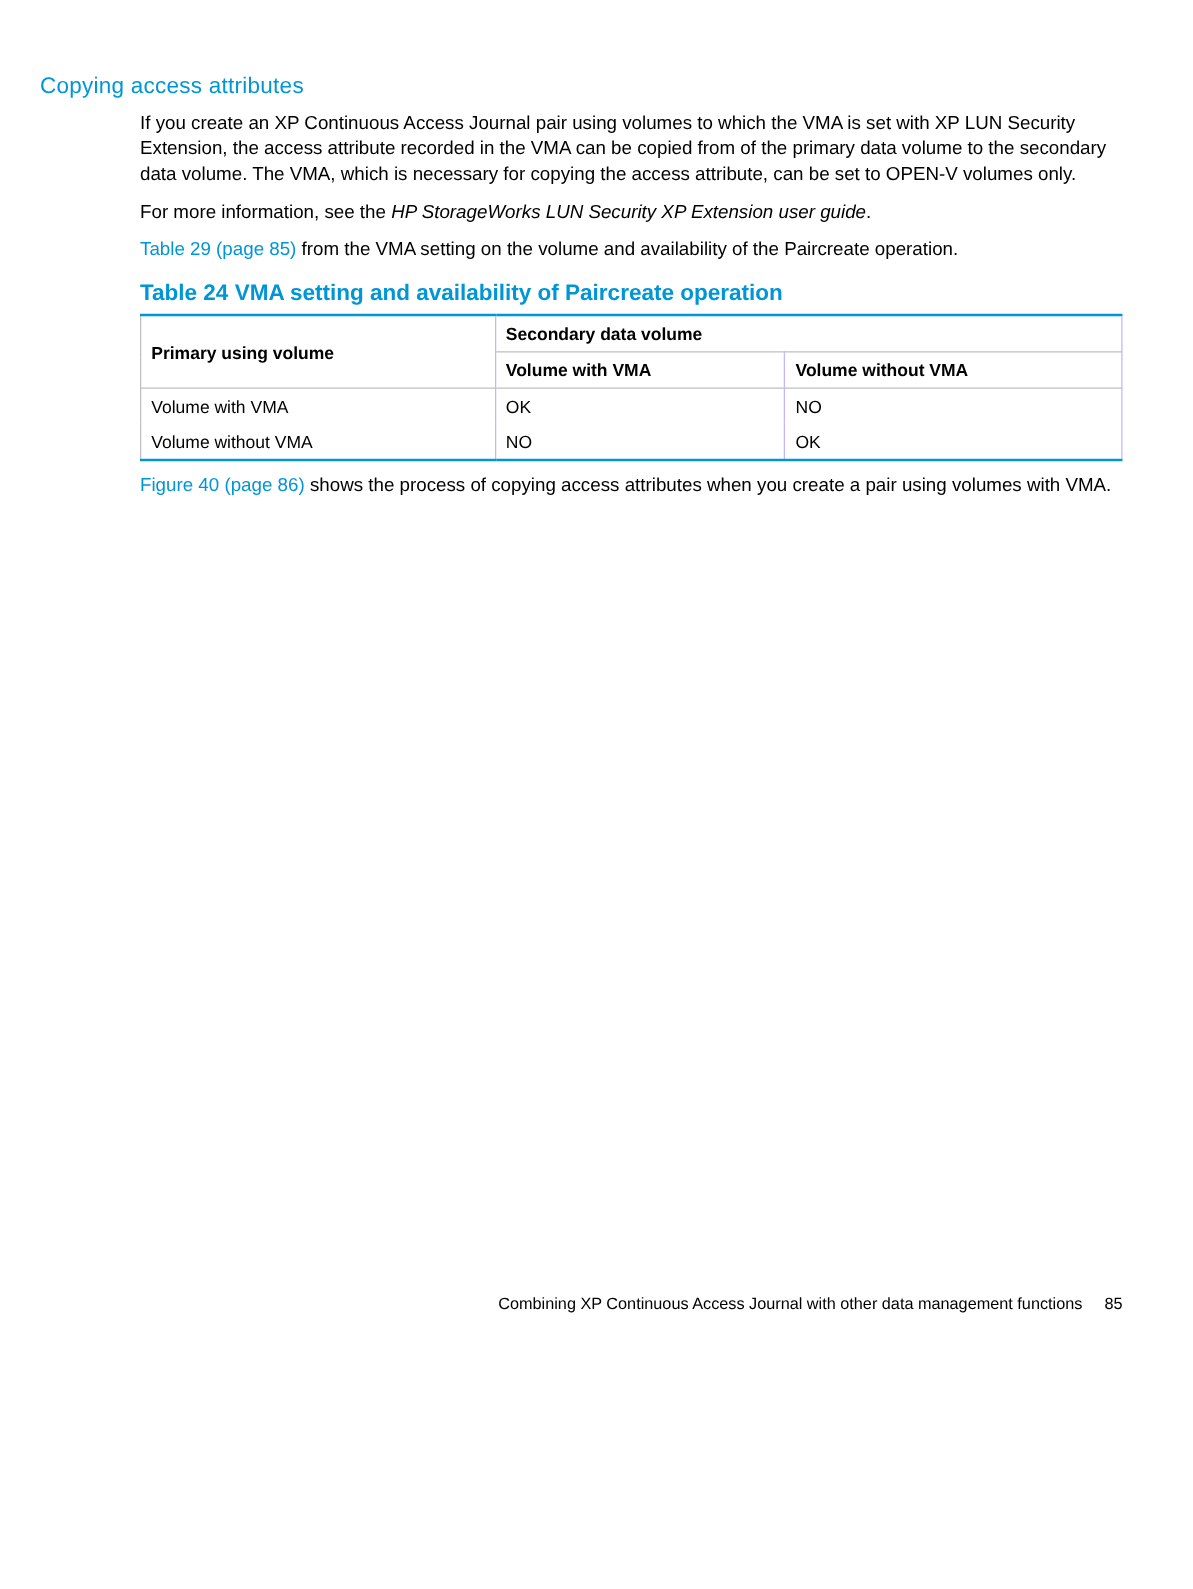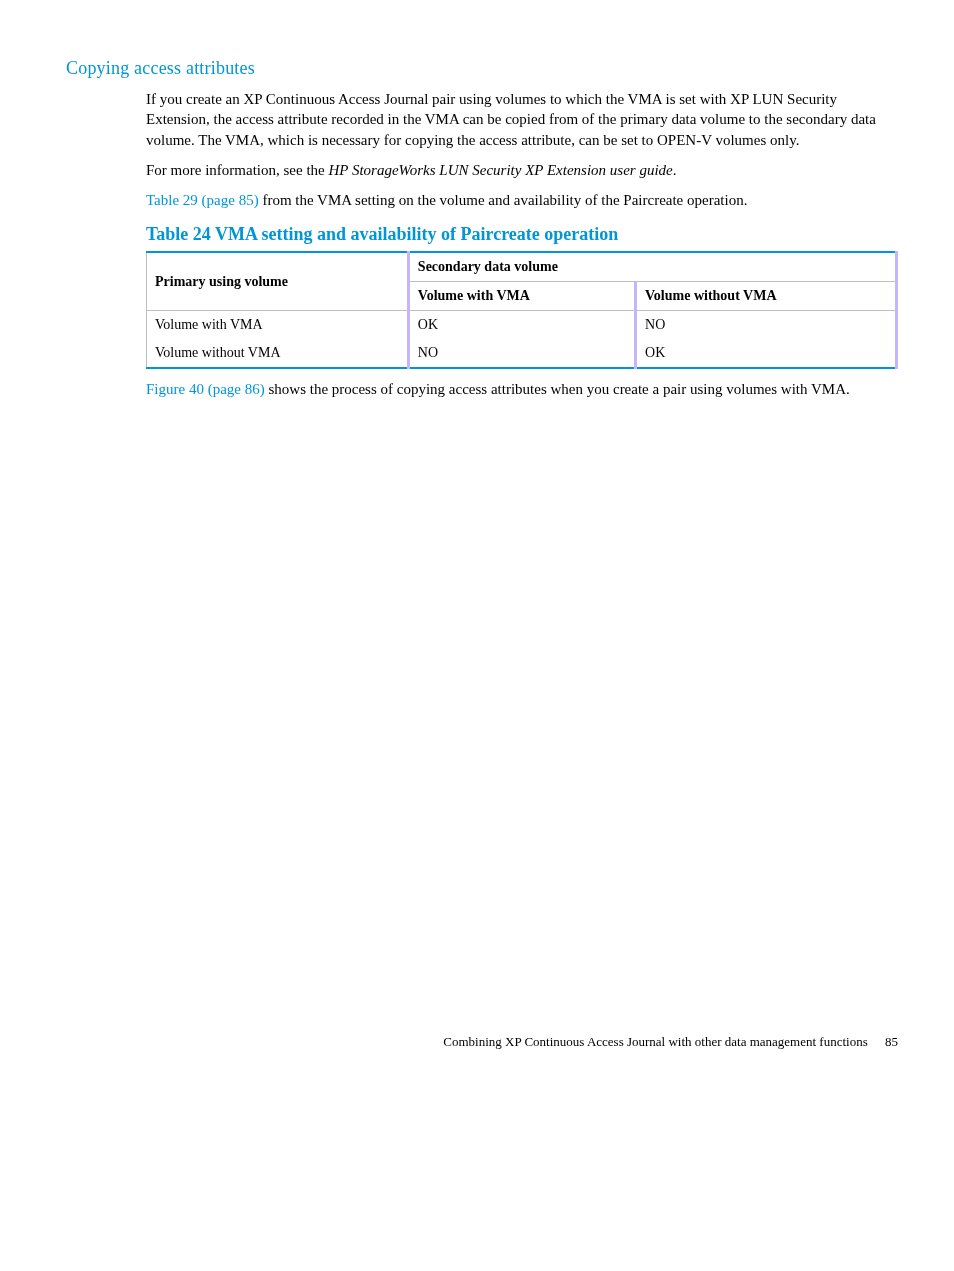--- a/index.html
+++ b/index.html
@@ -8,22 +8,21 @@
     color: #000;
     margin: 0;
     padding: 0;
     background: #fff;
   }
   .page {
     width: 954px;
     height: 1090px;
     position: relative;
     box-sizing: border-box;
-    padding: 58px 56px 0 66px;
-    font-family: Liberation Serif, serif;
+    padding: 58px 56px 0 32px;
   }
   h2.section-heading {
     font-size: 18px;
     font-weight: 400;
     color: #0096d6;
     margin: 0 0 10px 0;
     letter-spacing: 0.2px;
   }
   .body-block {
     margin-left: 80px;
@@ -47,21 +46,21 @@
   }
   table.vma {
     border-collapse: collapse;
     width: 100%;
     font-size: 14px;
   }
   table.vma th, table.vma td {
     text-align: left;
     padding: 6px 8px;
     border-left: 1px solid #bfbfbf;
-    border-right: 3px solid #c4b5fd;
+    border-right: 1px solid #c4b5fd;
     font-weight: 400;
   }
   table.vma th {
     font-weight: 700;
   }
   table.vma .top-row th {
     border-top: 2px solid #0096d6;
     border-bottom: 1px solid #bfbfbf;
   }
   table.vma .sub-row th {

